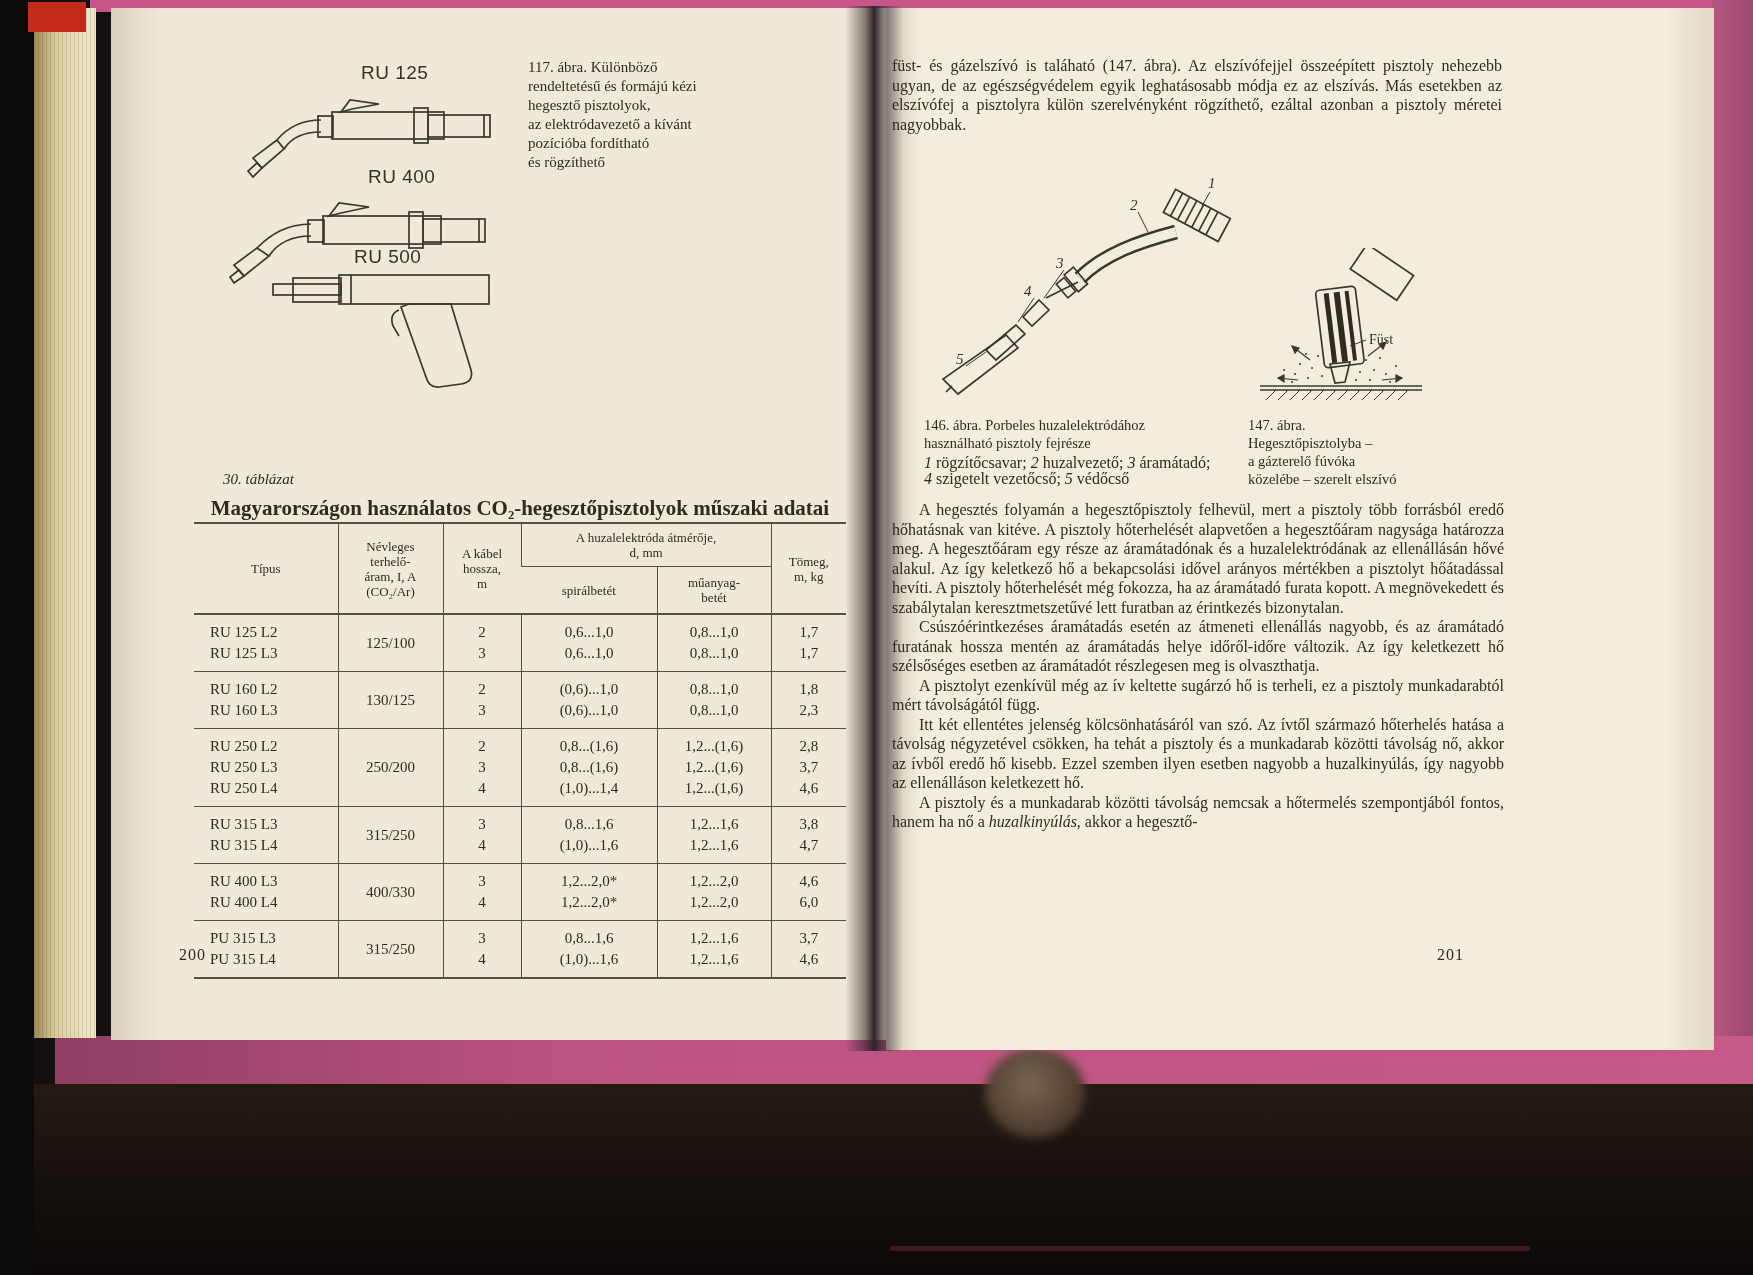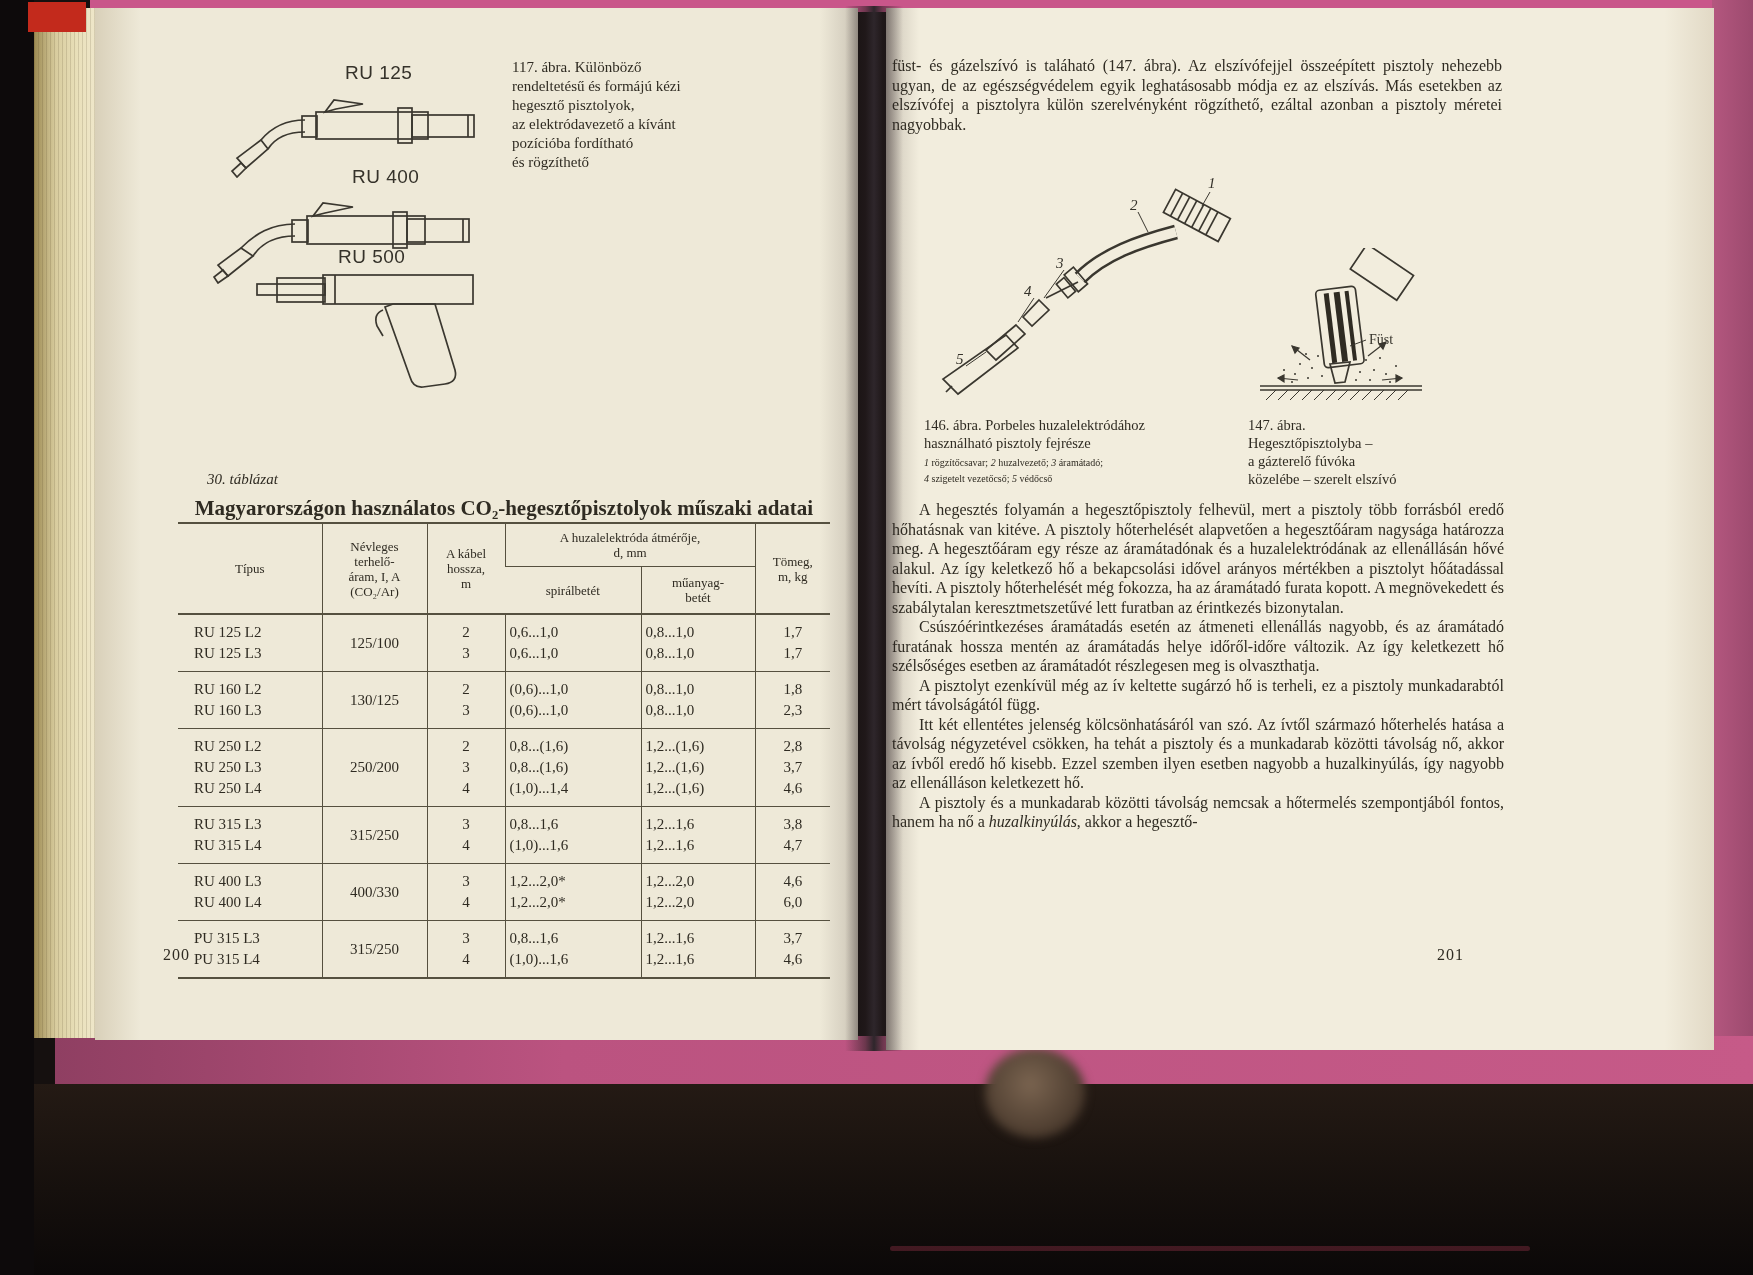--- a/index.html
+++ b/index.html
@@ -29,23 +29,23 @@
   .bottom-line{position:absolute;left:890px;top:1246px;width:640px;height:5px;
                background:rgba(130,45,65,.45);border-radius:3px;}
   .blob{position:absolute;left:985px;top:1048px;width:100px;height:90px;border-radius:50%;
         background:radial-gradient(circle at 45% 40%,#7a6450,#4a3a2d 70%,transparent);filter:blur(5px);}
   .gutter{position:absolute;left:845px;top:6px;width:58px;height:1045px;
           background:linear-gradient(90deg,rgba(40,30,33,0) 0%,rgba(40,30,33,.55) 35%,#2e262b 50%,rgba(40,30,33,.55) 65%,rgba(40,30,33,0) 100%);
           z-index:5;}
 
   
   .page{position:absolute;top:8px;height:1032px;z-index:2;}
-  .page.left{left:95px;width:763px;background:
+  .page.left{left:111px;width:763px;background:
       linear-gradient(90deg,rgba(120,95,45,.18),rgba(0,0,0,0) 6%),
-      linear-gradient(270deg,rgba(60,45,40,.20),rgba(0,0,0,0) 5%),var(--page-l);}
+      linear-gradient(270deg,rgba(60,45,40,.20),rgba(0,0,0,0) 5%),var(--page-l); padding-left: 48px;}
   .page.right{left:886px;width:828px;height:1042px;background:
       linear-gradient(90deg,rgba(60,45,40,.22),rgba(0,0,0,0) 4%),
       linear-gradient(270deg,rgba(130,100,60,.15),rgba(0,0,0,0) 6%),var(--page-r);}
 
   .abs{position:absolute;}
   .preline{white-space:pre-line;}
 
   
   .torch-label{font-family:"Liberation Sans","DejaVu Sans",sans-serif;font-size:19px;letter-spacing:.5px;color:#35322a;}
   .fig-art{stroke:#3a372f;fill:none;stroke-width:1.7;}
@@ -59,34 +59,34 @@
   table.spec th:first-child,table.spec td:first-child{border-left:none;}
   table.spec thead th{font-weight:normal;font-size:13px;line-height:15px;text-align:center;
                       vertical-align:middle;border-bottom:2px solid var(--rule);}
   table.spec thead th.span-top{border-bottom:1px solid var(--rule);height:34px;}
   table.spec thead tr.subrow th{height:38px;border-bottom:2px solid var(--rule);}
   table.spec tbody tr{border-top:1px solid var(--rule);}
   table.spec tbody td{vertical-align:top;line-height:21px;padding:7px 4px;}
   table.spec td.c-type{text-align:left;padding-left:16px;}
   table.spec td.c-current{vertical-align:middle;text-align:center;}
   table.spec td.c-cable,table.spec td.c-mass{text-align:center;}
-  table.spec td.c-spiral,table.spec td.c-plastic{margin-left:12px;}
+  table.spec td.c-spiral,table.spec td.c-plastic{text-align:center;margin-left:12px;}
   col.w-type{width:144px;}col.w-cur{width:105px;}col.w-cab{width:78px;}
   col.w-spi{width:136px;}col.w-pla{width:114px;}col.w-mas{width:75px;}
 
   .note{font-size:14.5px;line-height:19px;}
   .note .lbl{font-style:italic;}
   .pagenum{font-size:16px;letter-spacing:1px;}
 
   
   .bodytext{font-size:16px;line-height:19.5px;text-align:justify;margin:0;}
   .bodytext.ind{text-indent:27px;}
   #rp-top,#rp-body{position:absolute;}
   .capsm{font-size:14.5px;line-height:18px;}
-  .legend{font-size:10px;line-height:15.5px;margin-top:3px;}
+  .legend{font-size:16px;line-height:15.5px;margin-top:3px;}
   .fignum{font-family:"Liberation Serif",serif;font-style:italic;font-size:15px;fill:#35322a;}
   .figlabel{font-family:"Liberation Serif",serif;font-size:14px;fill:#35322a;}
 </style>
 </head>
 <body>
 
 <div class="scene">
 
   <div class="cover-top"></div>
   <div class="cover-right"></div>

